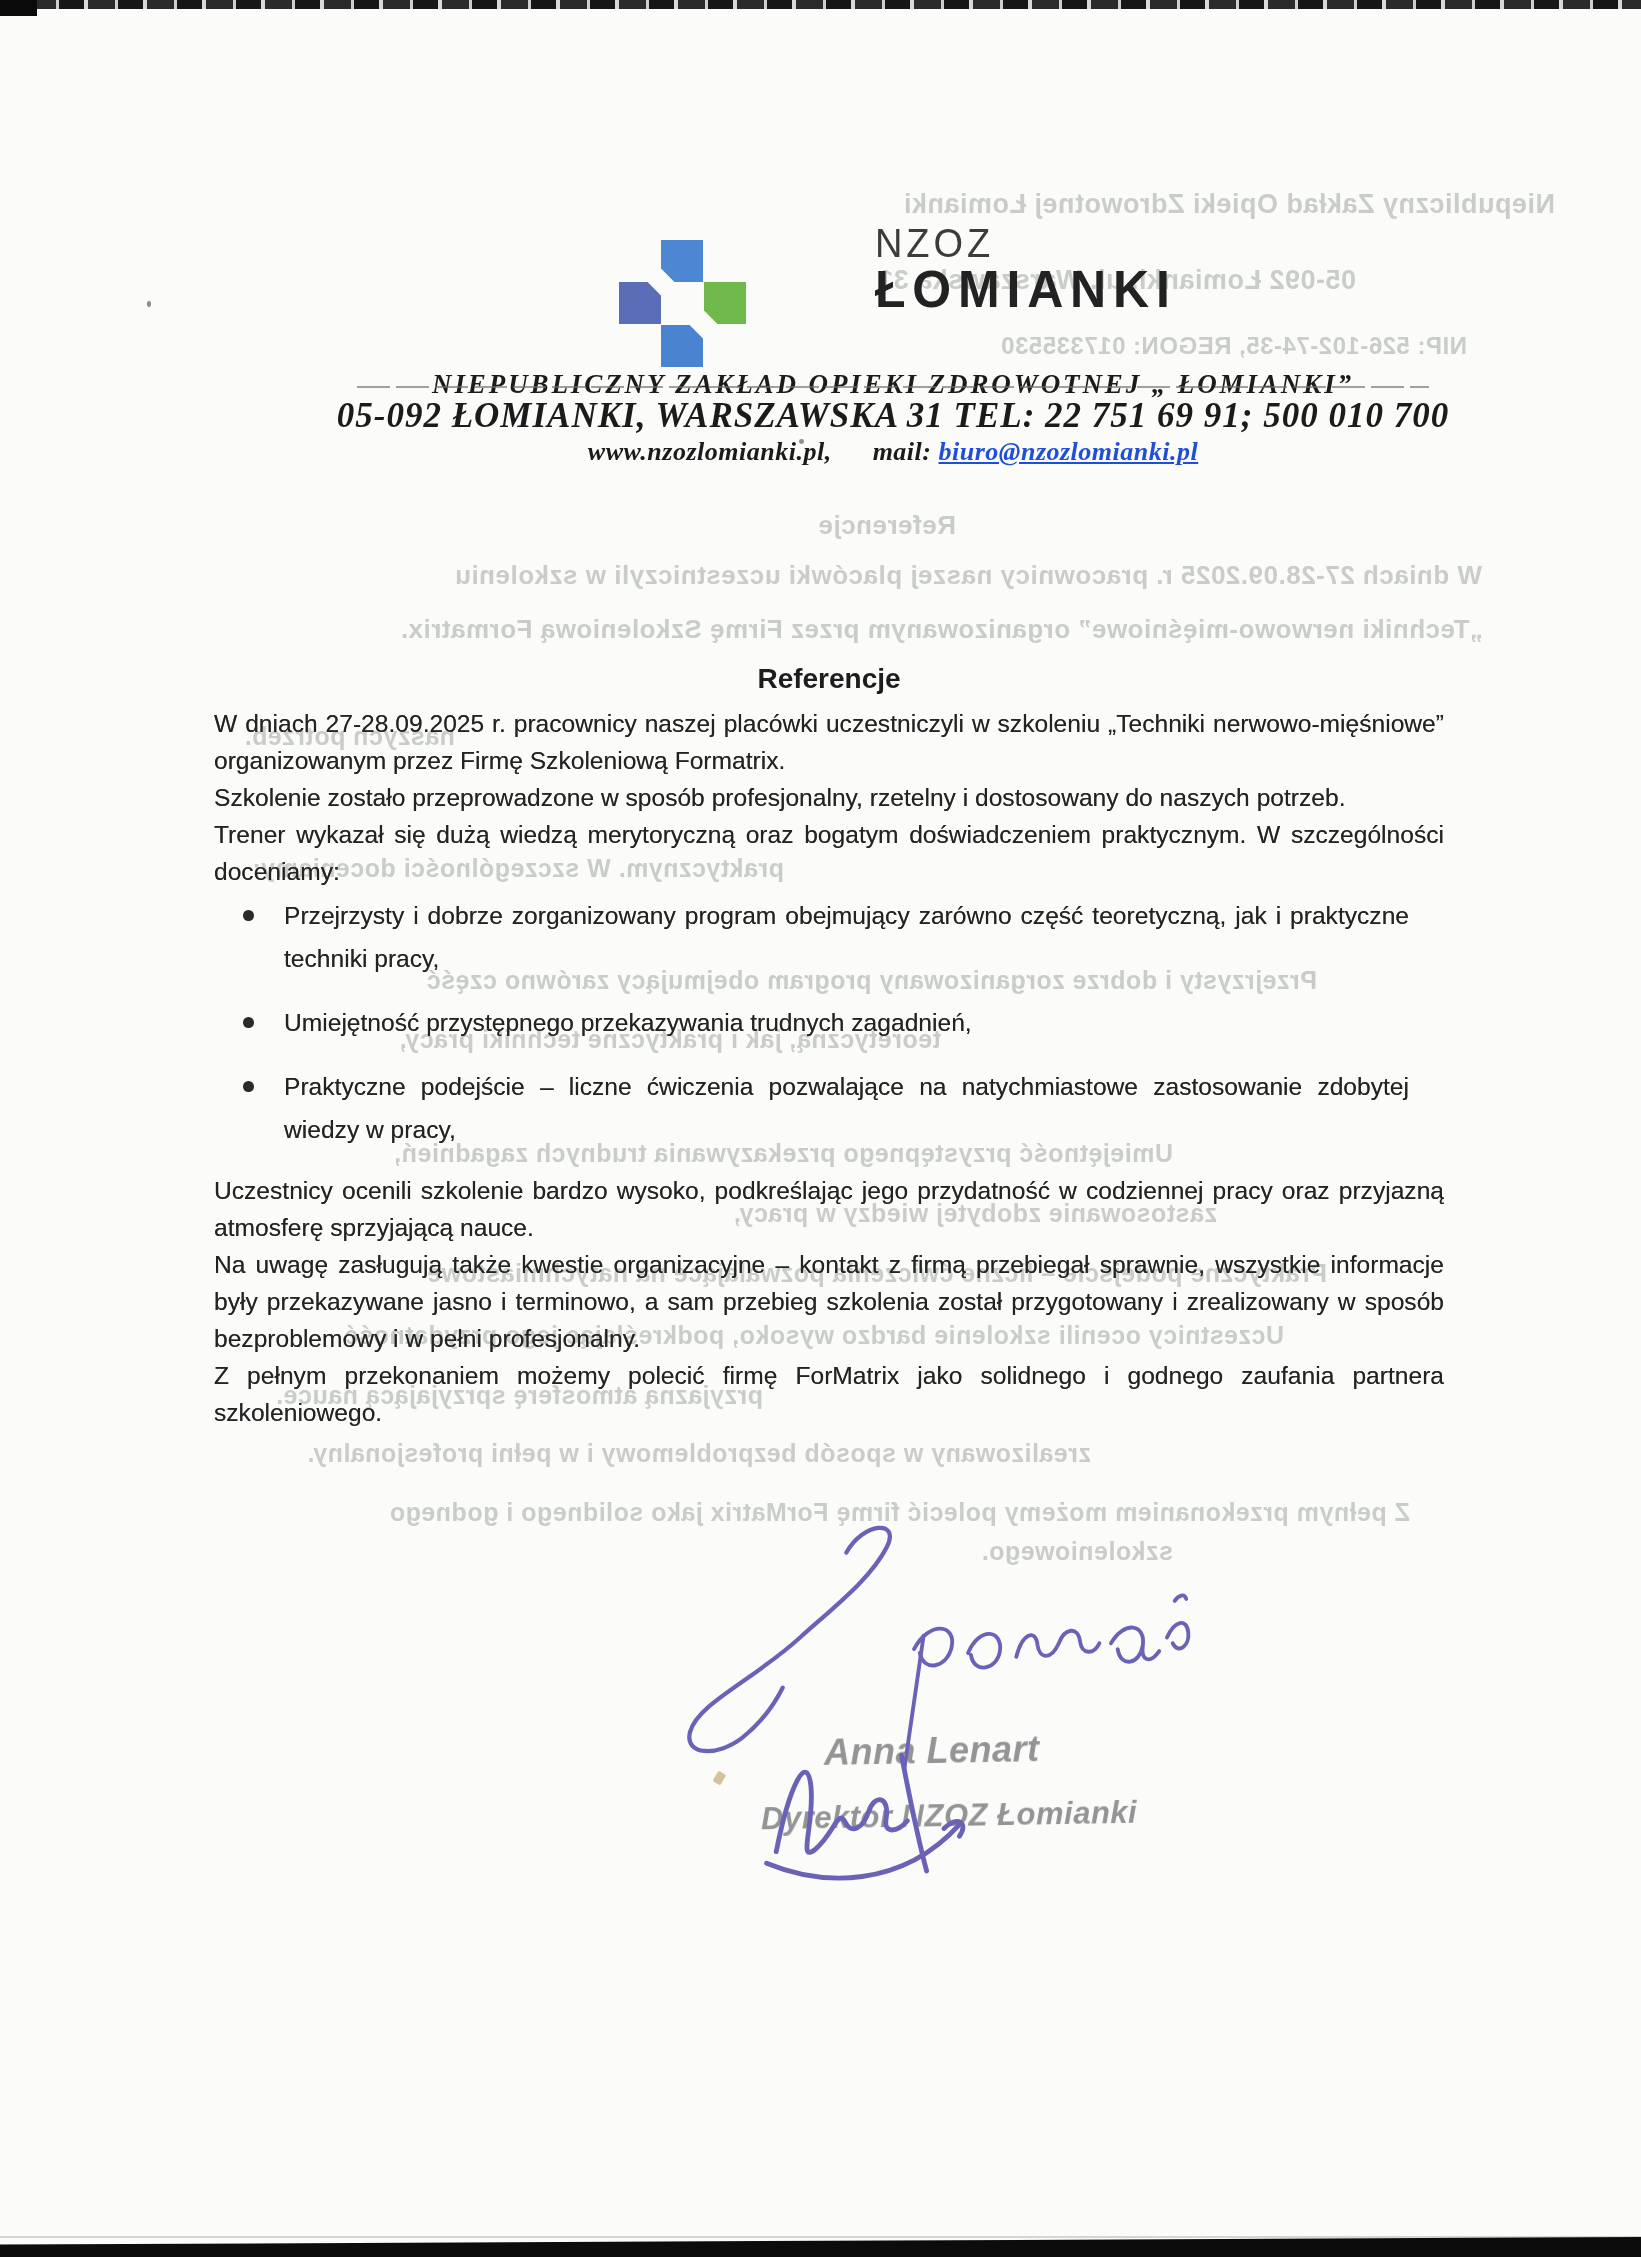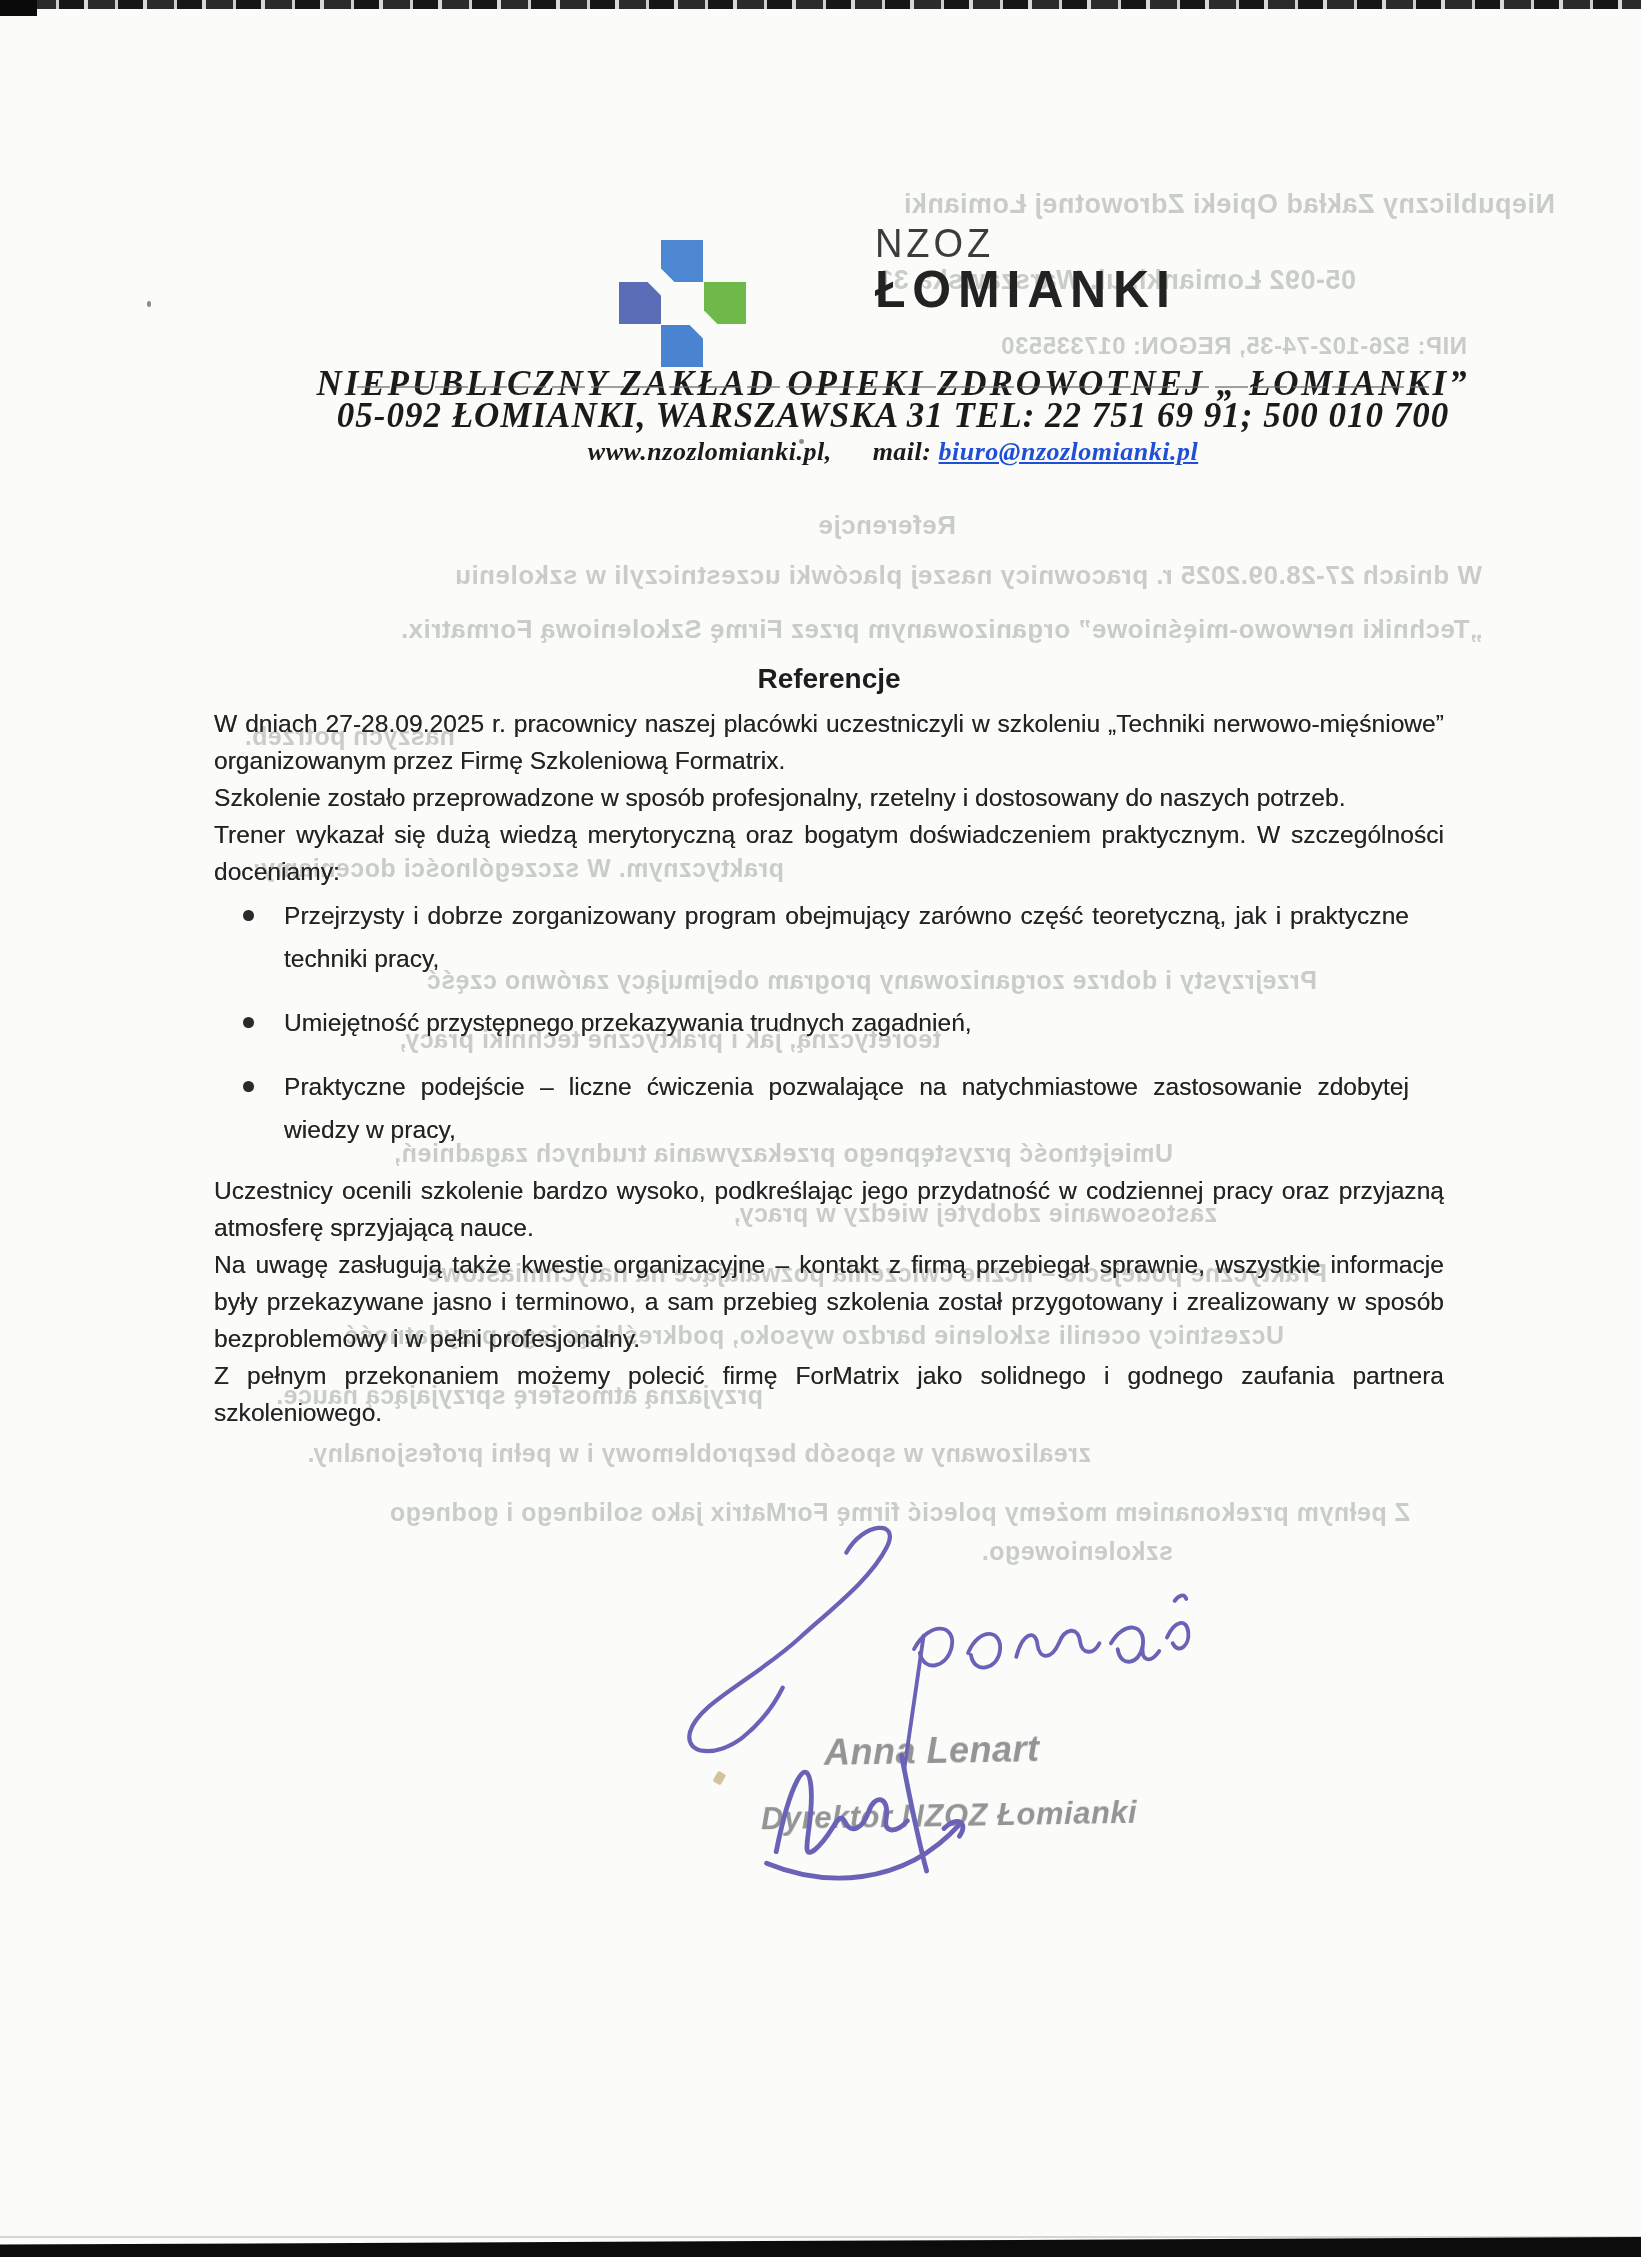--- a/index.html
+++ b/index.html
@@ -48,21 +48,21 @@
   .sq-right{left:85px;top:42px;background:var(--sq-right,#6eb94a);clip-path:polygon(0 0,100% 0,100% 100%,32% 100%,0 68%);}
   .sq-bottom{left:42px;top:85px;background:var(--sq-bottom,#4a84d0);clip-path:polygon(0 0,68% 0,100% 32%,100% 100%,0 100%);}
   .logo-text{position:absolute;left:875px;top:223px;z-index:2;line-height:1;}
   .logo-nzoz{font-size:38px;font-weight:500;letter-spacing:3.9px;color:#3c3c3c;transform:scaleY(1.05);transform-origin:left top;}
   .logo-lomianki{font-size:50px;font-weight:700;letter-spacing:6.8px;color:#222;margin-top:2.9px;transform:scaleY(1.02);transform-origin:left top;}
   
   .letterhead{
     position:absolute;left:217px;top:368px;width:1352px;text-align:center;z-index:2;
     font-family:"Liberation Serif",serif;font-style:italic;font-weight:700;color:#1b1b1b;
   }
-  .lh-line1{font-size:35px;line-height:32px;letter-spacing:2.9px;position:relative;}
+  .lh-line1{font-size:27px;line-height:32px;letter-spacing:2.9px;position:relative;}
   .lh-line2{font-size:35px;line-height:32px;letter-spacing:1px;}
   .lh-line3{font-size:26px;line-height:31px;margin-top:4px;letter-spacing:0.5px;}
   .lh-strike{position:absolute;left:357px;top:386px;width:1072px;height:1.9px;z-index:3;opacity:.65;
     background:repeating-linear-gradient(90deg,#6f6f6f 0 33px,transparent 33px 39px);}
   .mail-label{margin-left:41px;}
   .email-link{color:var(--email,#1f4fd8);text-decoration:underline;cursor:pointer;}
   
   .letter-col{position:absolute;left:214px;top:660px;width:1230px;z-index:2;}
   .letter-title{text-align:center;font-size:28px;font-weight:700;line-height:37px;color:#1d1d1d;}
   .para{

